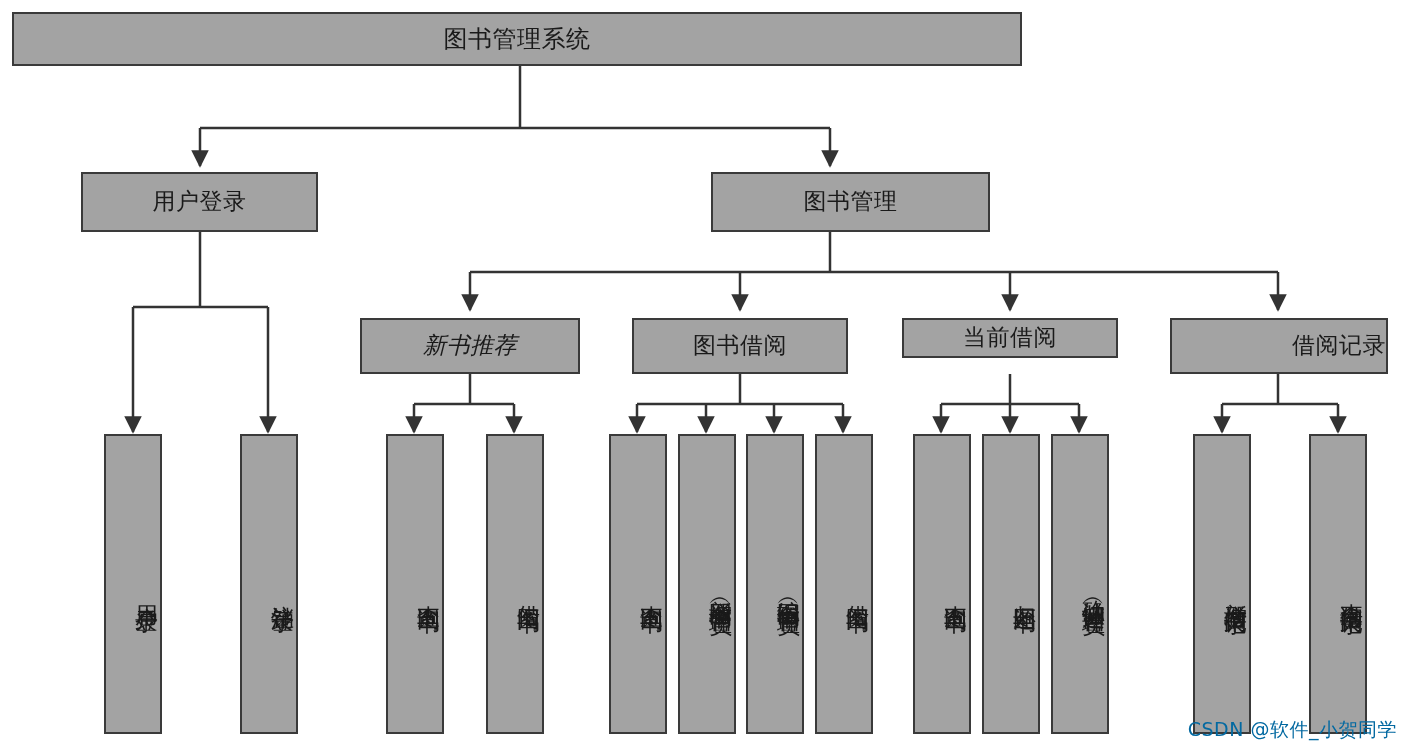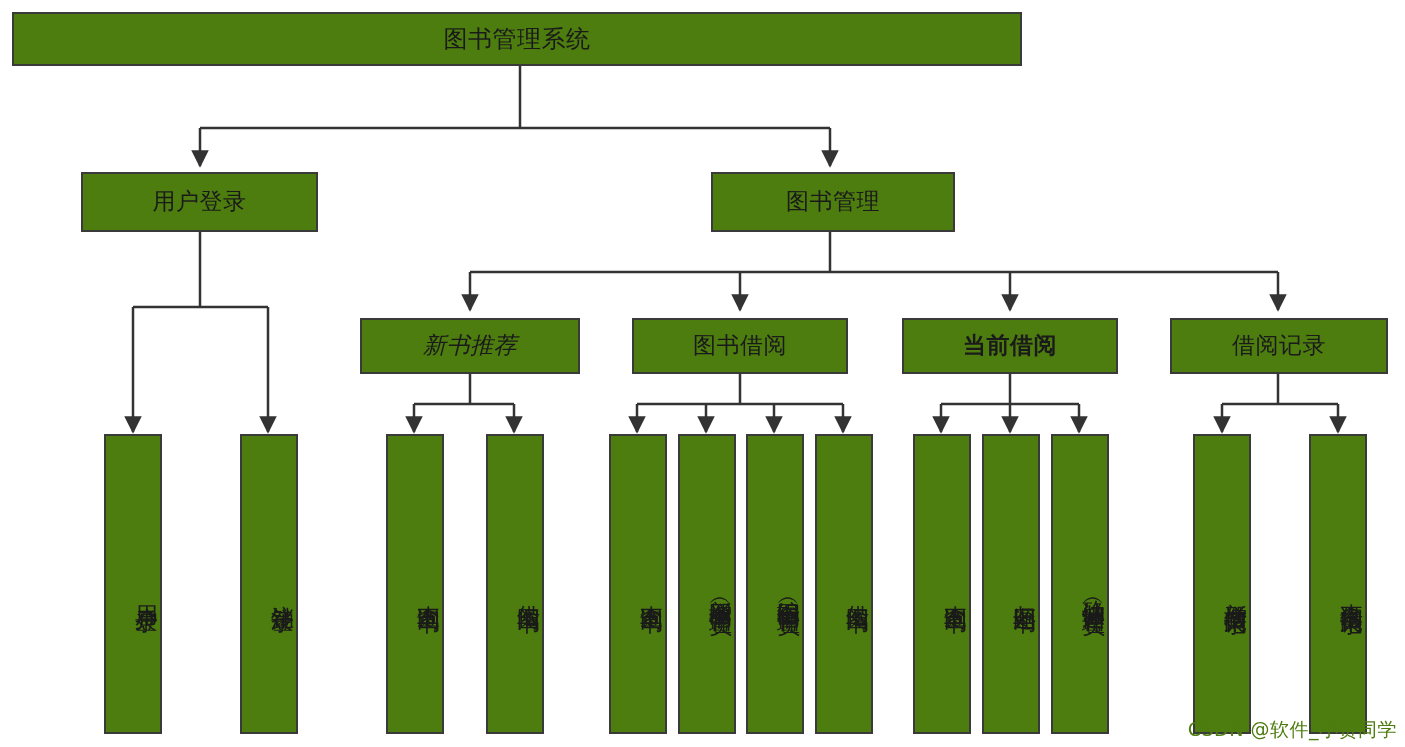--- a/index.html
+++ b/index.html
@@ -21,21 +21,21 @@
   #diagram-svg {
     position: absolute;
     left: 0;
     top: 0;
     width: 1405px;
     height: 747px;
   }
   .node {
     position: absolute;
     box-sizing: border-box;
-    background: #4d7c0f;
+    background: #a3a3a3;
     border: 2px solid #3a3a3a;
     display: flex;
     align-items: center;
     justify-content: center;
     color: #1a1a1a;
     line-height: 1.18;
   }
   .node.horiz {
     font-size: 23px;
     letter-spacing: 0.5px;
@@ -58,21 +58,21 @@
     white-space: nowrap;
   }
   #root-node {
     font-size: 24px;
   }
   #watermark {
     position: absolute;
     right: 8px;
     bottom: 4px;
     font-size: 19px;
-    color: #4d7c0f;
+    color: #0369a1;
     white-space: nowrap;
     letter-spacing: 0.5px;
     pointer-events: none;
   }
 </style>
 </head>
 <body>
 
 <div id="diagram-root">
 
@@ -126,34 +126,34 @@
     </g>
   </svg>
 
   <div class="node horiz" id="root-node" style="left:12px; top:12px; width:1010px; height:54px;">
     <span class="lbl">图书管理系统</span>
   </div>
 
   <div class="node horiz" style="left:81px; top:172px; width:237px; height:60px;">
     <span class="lbl">用户登录</span>
   </div>
-  <div class="node horiz" style="left:711px; top:172px; width:244px; height:60px;">
+  <div class="node horiz" style="left:711px; top:172px; width:279px; height:60px;">
     <span class="lbl">图书管理</span>
   </div>
 
   <div class="node horiz" style="left:360px; top:318px; width:220px; height:56px;font-style:italic;">
     <span class="lbl">新书推荐</span>
   </div>
   <div class="node horiz" style="left:632px; top:318px; width:216px; height:56px;justify-content:center;">
     <span class="lbl">图书借阅</span>
   </div>
-  <div class="node horiz" style="left:902px; top:318px; width:216px; height:56px;font-weight:bold;">
+  <div class="node horiz" style="left:902px; top:318px; width:216px; height:40px;">
     <span class="lbl">当前借阅</span>
   </div>
-  <div class="node horiz" style="left:1170px; top:318px; width:218px; height:56px;">
+  <div class="node horiz" style="left:1170px; top:318px; width:218px; height:56px;justify-content:flex-end;">
     <span class="lbl">借阅记录</span>
   </div>
 
   <div class="node vert" style="left:104px; top:434px; width:58px; height:300px;">
     <span>用户登录</span>
   </div>
   <div class="node vert" style="left:240px; top:434px; width:58px; height:300px;">
     <span>注销登录</span>
   </div>
 

